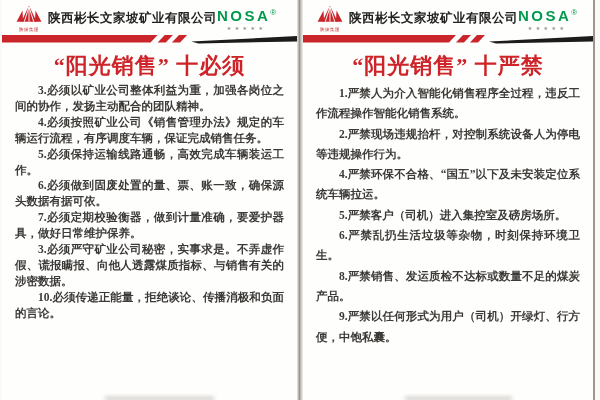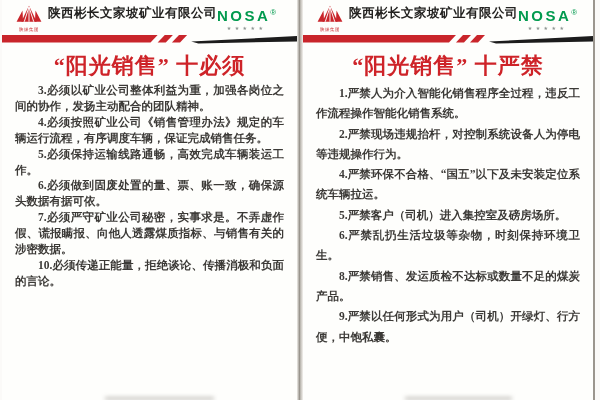--- a/index.html
+++ b/index.html
@@ -18,21 +18,21 @@
   .poster-right { left:303px; width:290px; border-right:2px solid #9b968e; }
   .poster::after{
     content:""; position:absolute; left:35%; right:28%; bottom:0; height:3px;
     background:rgba(110,105,98,.40); filter:blur(2px);
   }
 
   .p-head {
     display:flex; align-items:center; justify-content:space-between;
     height:33px; padding:4px 28px 0 14px; box-sizing:border-box;
   }
-  .brand { display:flex; align-items:flex-start; gap:6px; }
+  .brand { display:flex; align-items:center; gap:6px; }
   .logo-wrap { display:flex; flex-direction:column; align-items:center; width:26px; }
   .logo-cap {
     font-size:4.5px; line-height:5px; color:#c9252b; letter-spacing:.5px;
     font-family:"Liberation Sans", sans-serif; white-space:nowrap;
   }
   .company {
     font-family:"Liberation Sans", sans-serif;
     font-weight:bold; font-size:12.5px; color:#232220; letter-spacing:.5px;
     white-space:nowrap;
   }
@@ -100,21 +100,22 @@
     </div>
 
     <h1 class="p-title">“阳光销售” 十必须</h1>
 
     <div class="p-body left-body">
 
         <p class="rule">3.必须以矿业公司整体利益为重，加强各岗位之间的协作，发扬主动配合的团队精神。</p>
         <p class="rule">4.必须按照矿业公司《销售管理办法》规定的车辆运行流程，有序调度车辆，保证完成销售任务。</p>
         <p class="rule">5.必须保持运输线路通畅，高效完成车辆装运工作。</p>
         <p class="rule">6.必须做到固废处置的量、票、账一致，确保源头数据有据可依。</p>
-        <p class="rule">7.必须严守矿业公司秘密，实事求是。不弄虚作假、谎报瞒报、向他人透露煤质指标、与销售有关的涉密数据。</p>
+        <p class="rule">7.必须定期校验衡器，做到计量准确，要爱护器具，做好日常维护保养。</p>
+        <p class="rule">3.必须严守矿业公司秘密，实事求是。不弄虚作假、谎报瞒报、向他人透露煤质指标、与销售有关的涉密数据。</p>
         <p class="rule">10.必须传递正能量，拒绝谈论、传播消极和负面的言论。</p>
       </div>
   </section>
 
   <div class="seam"></div>
 
   <section class="poster poster-right">
     <header class="p-head">
       <div class="brand">
         <div class="logo-wrap">

